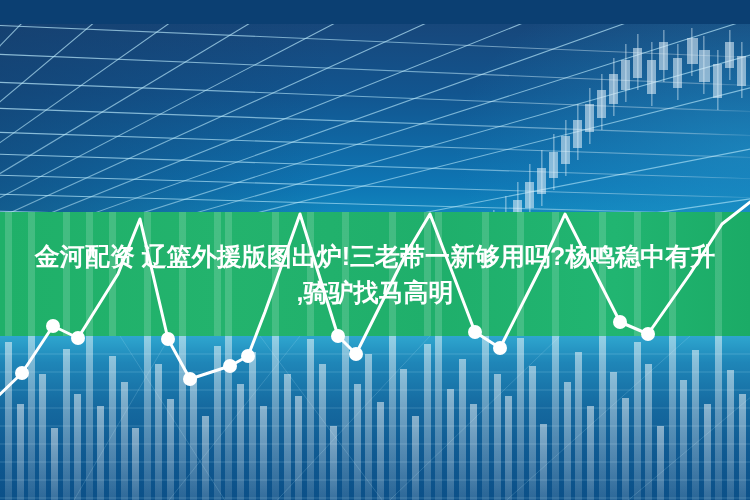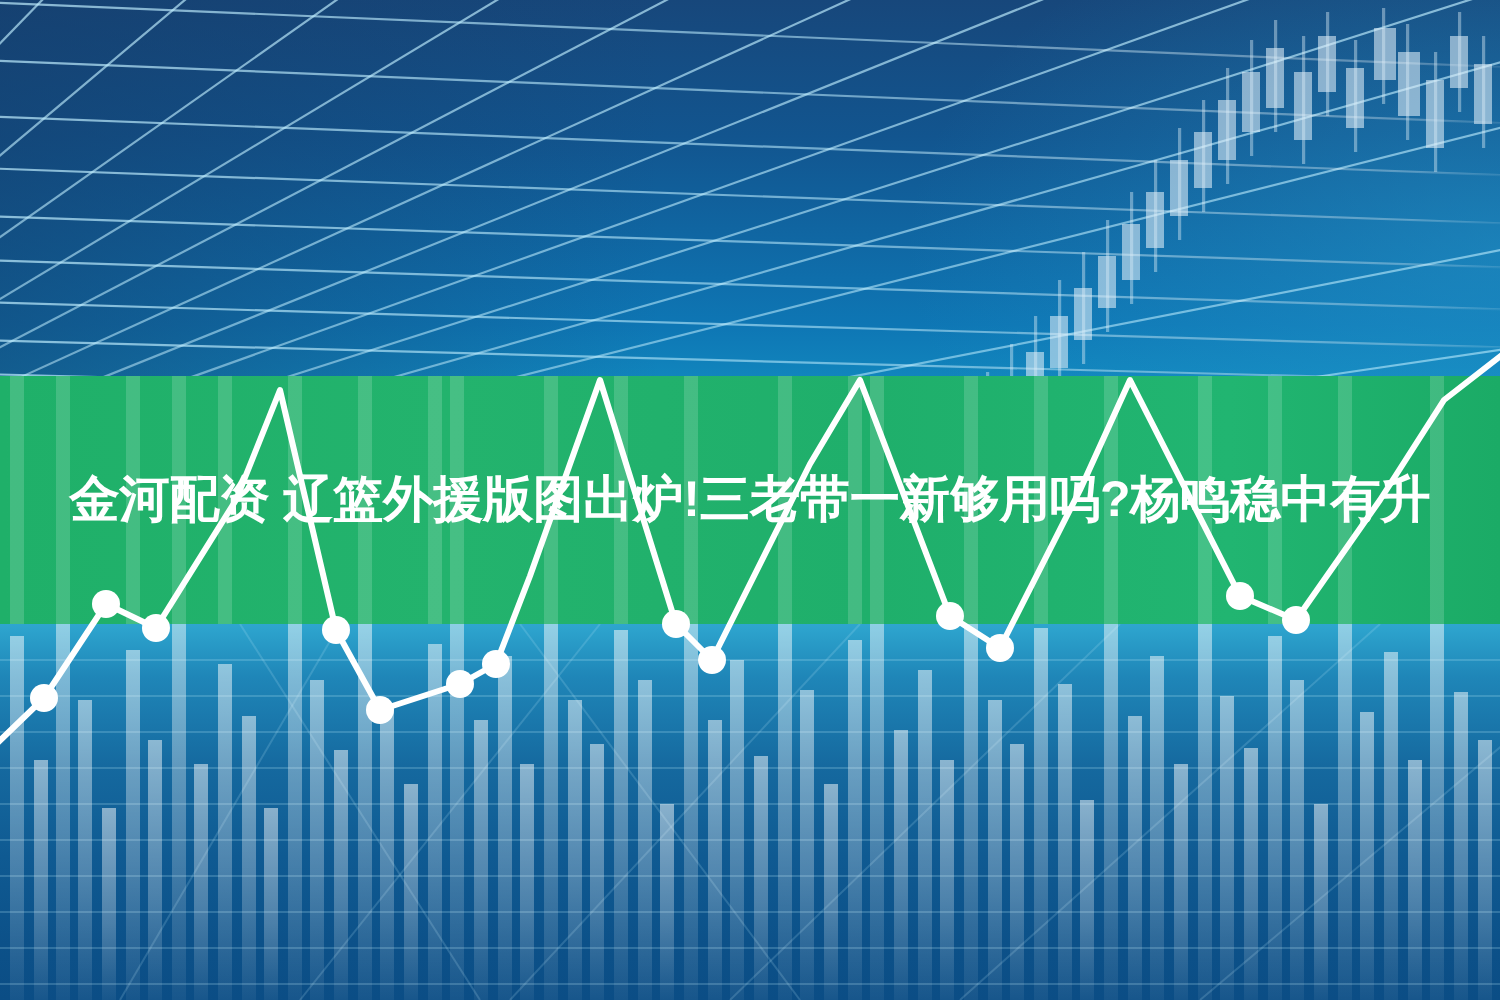--- a/index.html
+++ b/index.html
@@ -4,21 +4,21 @@
 <title>Financial Banner</title>
 <style>
   html,body{margin:0;padding:0;background:#0e5187;}
   #stage{
     position:relative;
     width:750px;height:500px;
     overflow:hidden;
     font-family:"Liberation Sans","DejaVu Sans",sans-serif;
     background:#0b3f72;
   }
-  #artboard{position:absolute;inset:0;}
+  #artboard{position:absolute;inset:0;margin-top:24px;}
   .layer{position:absolute;left:0;top:0;width:750px;height:500px;}
 
   
   .sky{
     height:312px;
     background:linear-gradient(to bottom,
       #17477b 0%,
       #12558f 22%,
       #0e76b4 52%,
       #17a4cf 78%,
@@ -376,16 +376,17 @@
         <circle cx="356" cy="330" r="7"></circle>
         <circle cx="475" cy="308" r="7"></circle>
         <circle cx="500" cy="324" r="7"></circle>
         <circle cx="620" cy="298" r="7"></circle>
         <circle cx="648" cy="310" r="7"></circle>
       </g>
     </svg>
 
     <div class="title-wrap">
       <div class="title-line">金河配资 辽篮外援版图出炉!三老带一新够用吗?杨鸣稳中有升</div>
+      <div class="title-line">,骑驴找马高明</div>
     </div>
 
   </div>
 </div>
 
 </body></html>

